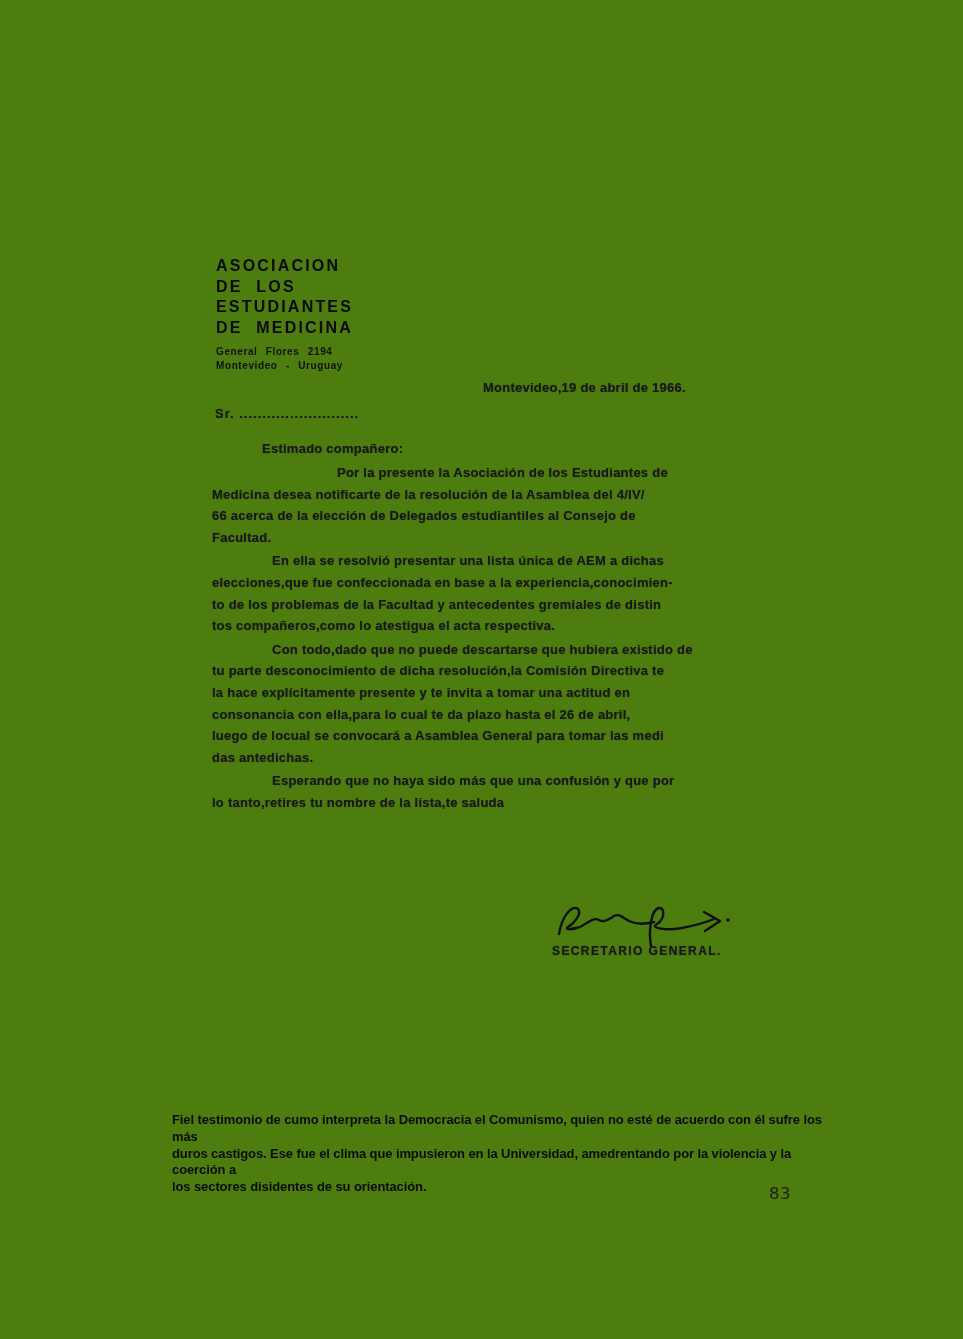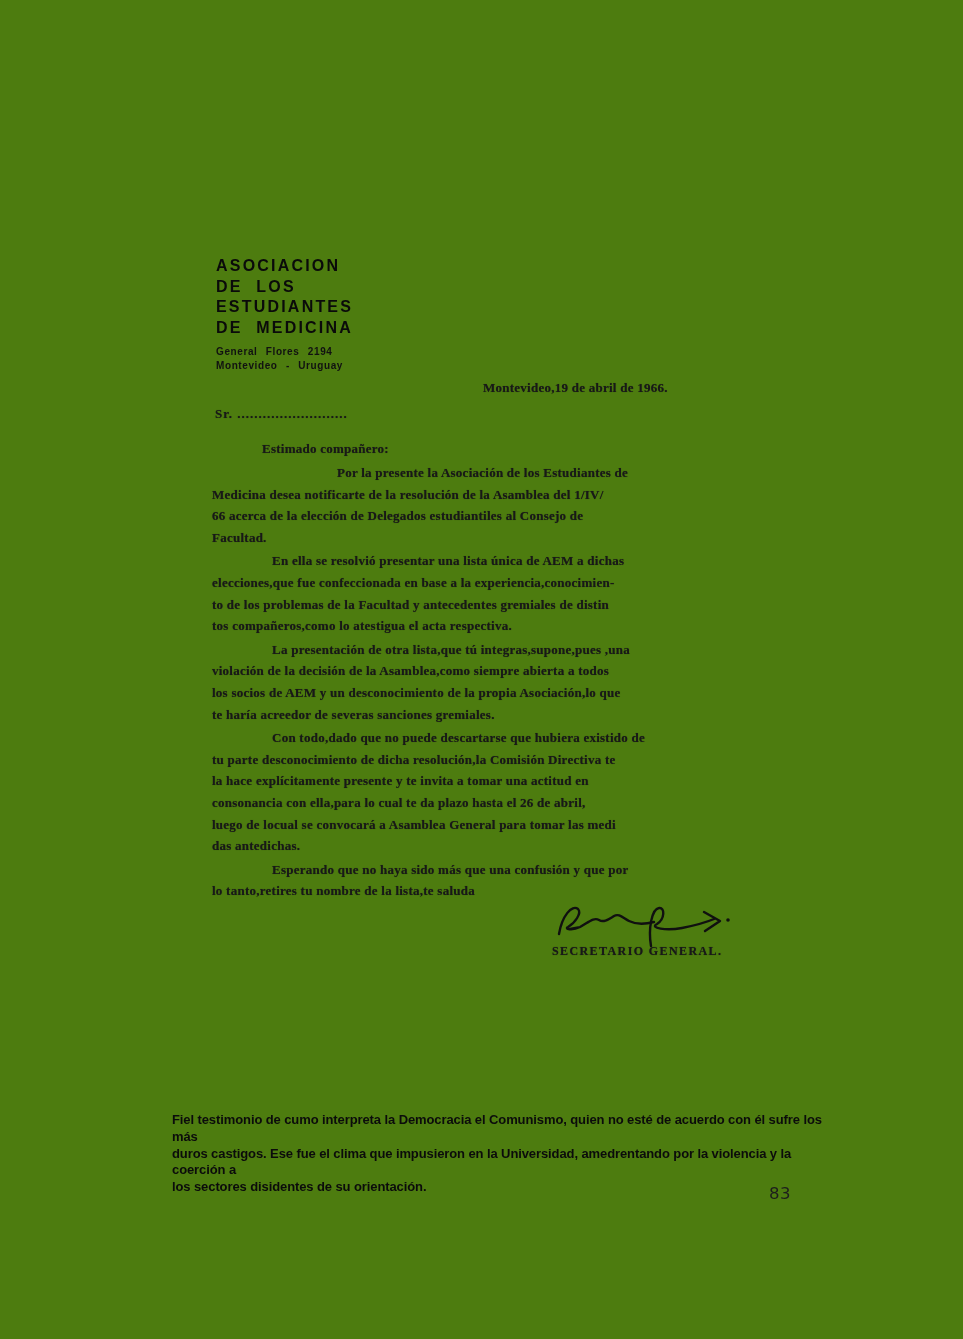--- a/index.html
+++ b/index.html
@@ -18,21 +18,21 @@
     font-family:"Liberation Sans",sans-serif;
     transform:scale(1,1.02);transform-origin:left top;
   }
   .lh-addr{
     font-weight:700;font-size:10px;line-height:14px;
     letter-spacing:0.6px;word-spacing:5px;color:#111;
   }
   .lh-addr.first{margin-top:7px;}
   
   .tw{
-    font-family:Liberation Serif, serif;
+    font-family:Liberation Sans, sans-serif;
     font-weight:700;font-size:13px;color:#181818;
     letter-spacing:0.25px;
     text-shadow:0 0 0.7px rgba(20,20,20,0.6);
   }
   .date{position:absolute;left:483px;top:380px;}
   .addressee{position:absolute;left:215px;top:406px;letter-spacing:1px;}
   .salutation{position:absolute;left:262px;top:441px;}
   .body{position:absolute;left:212px;top:462px;width:575px;}
   .para{
     margin:0 0 2px 0;line-height:21.6px;
@@ -75,31 +75,27 @@
   </div>
 
   <div class="tw date">Montevideo,19 de abril de 1966.</div>
 
   <div class="tw addressee">Sr. ..........................</div>
 
   <div class="tw salutation">Estimado compañero:</div>
 
   <div class="body">
     <p class="tw para deep">Por la presente la Asociación de los Estudiantes de
-Medicina desea notificarte de la resolución de la Asamblea del 1/IV/
+Medicina desea notificarte de la resolución de la Asamblea del 4/IV/
 66 acerca de la elección de Delegados estudiantiles al Consejo de
 Facultad.</p>
     <p class="tw para">En ella se resolvió presentar una lista única de AEM a dichas
 elecciones,que fue confeccionada en base a la experiencia,conocimien-
 to de los problemas de la Facultad y antecedentes gremiales de distin
 tos compañeros,como lo atestigua el acta respectiva.</p>
-    <p class="tw para">La presentación de otra lista,que tú integras,supone,pues ,una
-violación de la decisión de la Asamblea,como siempre abierta a todos
-los socios de AEM y un desconocimiento de la propia Asociación,lo que
-te haría acreedor de severas sanciones gremiales.</p>
     <p class="tw para">Con todo,dado que no puede descartarse que hubiera existido de
 tu parte desconocimiento de dicha resolución,la Comisión Directiva te
 la hace explícitamente presente y te invita a tomar una actitud en
 consonancia con ella,para lo cual te da plazo hasta el 26 de abril,
 luego de locual se convocará a Asamblea General para tomar las medi
 das antedichas.</p>
     <p class="tw para">Esperando que no haya sido más que una confusión y que por
 lo tanto,retires tu nombre de la lista,te saluda</p>
   </div>
 

